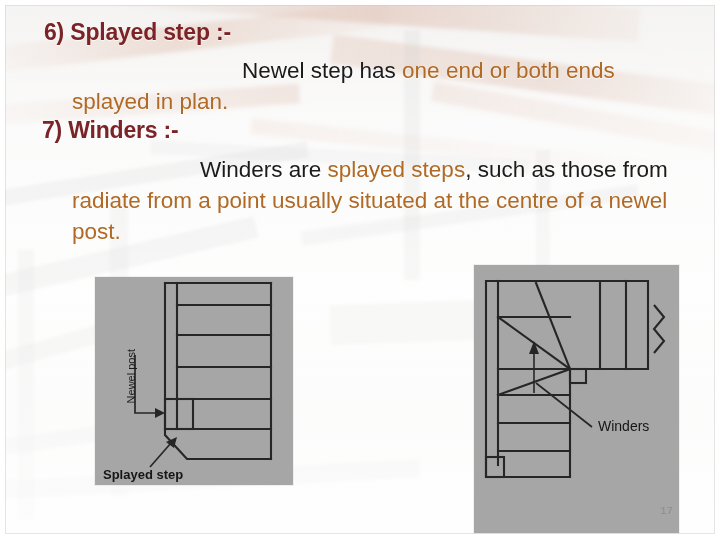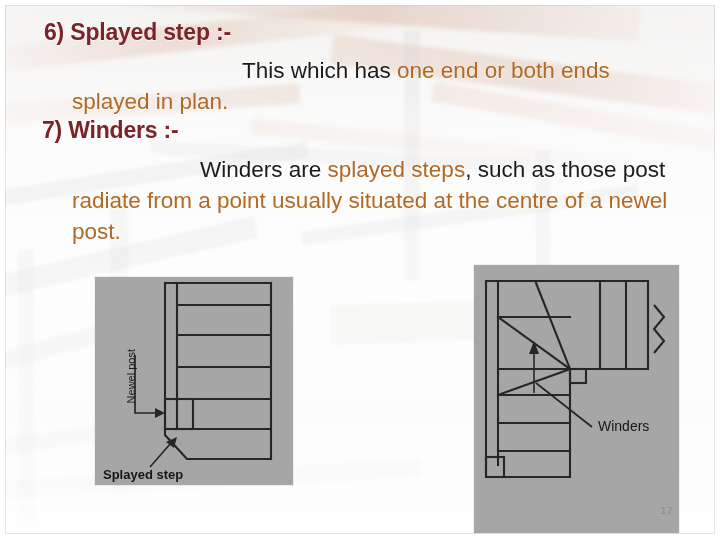--- a/index.html
+++ b/index.html
@@ -119,27 +119,27 @@
     <div class="mem m12"></div>
     <div class="bg-wash"></div>
     <div class="bg-vig"></div>
   </div>
 
   <div class="content">
 
     <div class="head" id="head6">6) Splayed step :-</div>
 
     <div class="para" id="para1">
-      <span class="ind"></span><span class="dk">This which has </span><span class="hl">one end or both ends splayed in plan.</span>
+      <span class="ind"></span><span class="dk">Newel step has </span><span class="hl">one end or both ends splayed in plan.</span>
     </div>
 
     <div class="head" id="head7">7) Winders :-</div>
 
     <div class="para" id="para2">
-      <span class="ind2"></span><span class="dk">Winders are </span><span class="hl">splayed steps</span><span class="dk">, such as those post </span><span class="hl">radiate from a point usually situated at the centre of a newel post.</span>
+      <span class="ind2"></span><span class="dk">Winders are </span><span class="hl">splayed steps</span><span class="dk">, such as those from </span><span class="hl">radiate from a point usually situated at the centre of a newel post.</span>
     </div>
   </div>
 
   <div class="figL">
     <svg width="198" height="208" viewBox="0 0 198 208">
       <g fill="none" stroke="#262626" stroke-width="2.1" stroke-linecap="square">
 
         <line x1="70" y1="6" x2="70" y2="152"></line>
         <line x1="82" y1="6" x2="82" y2="152"></line>
         <line x1="82" y1="28" x2="176" y2="28"></line>

